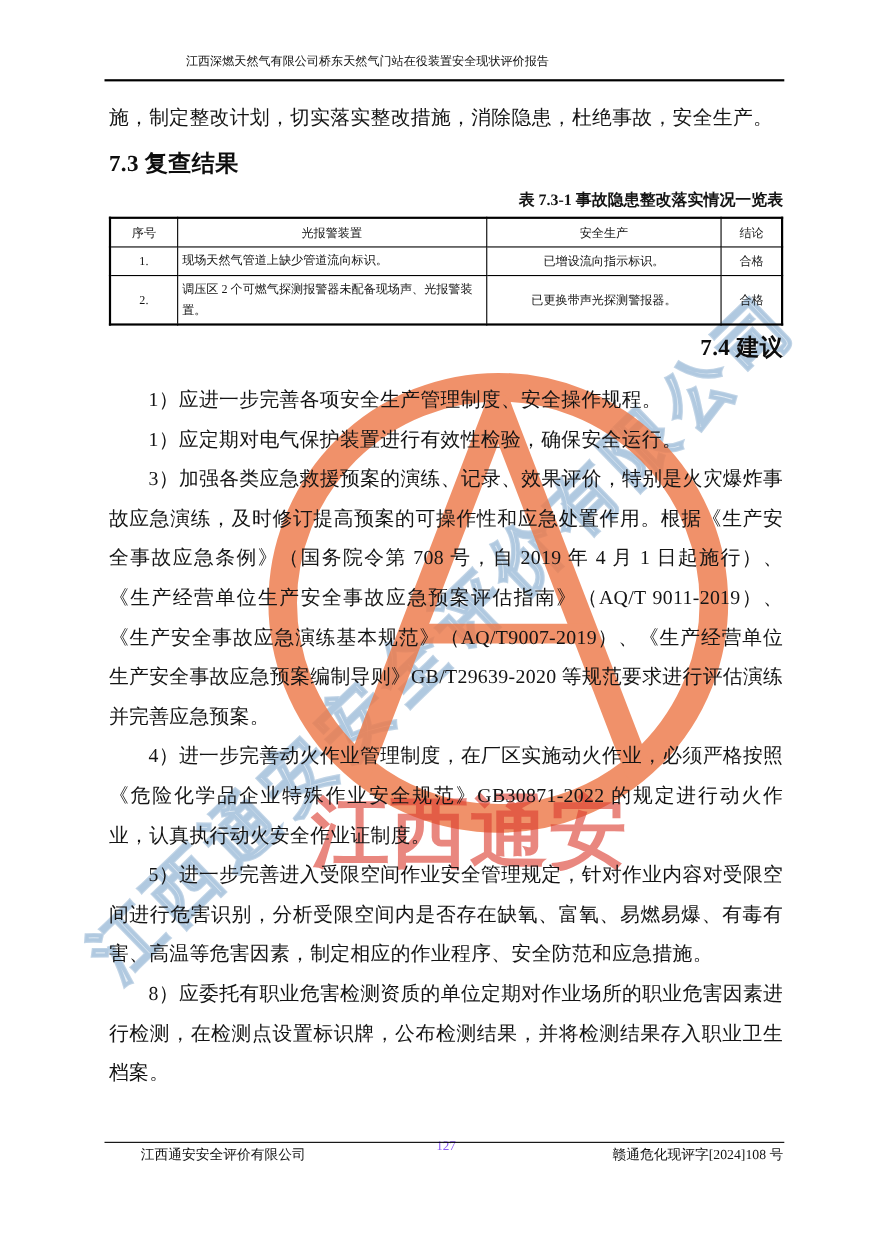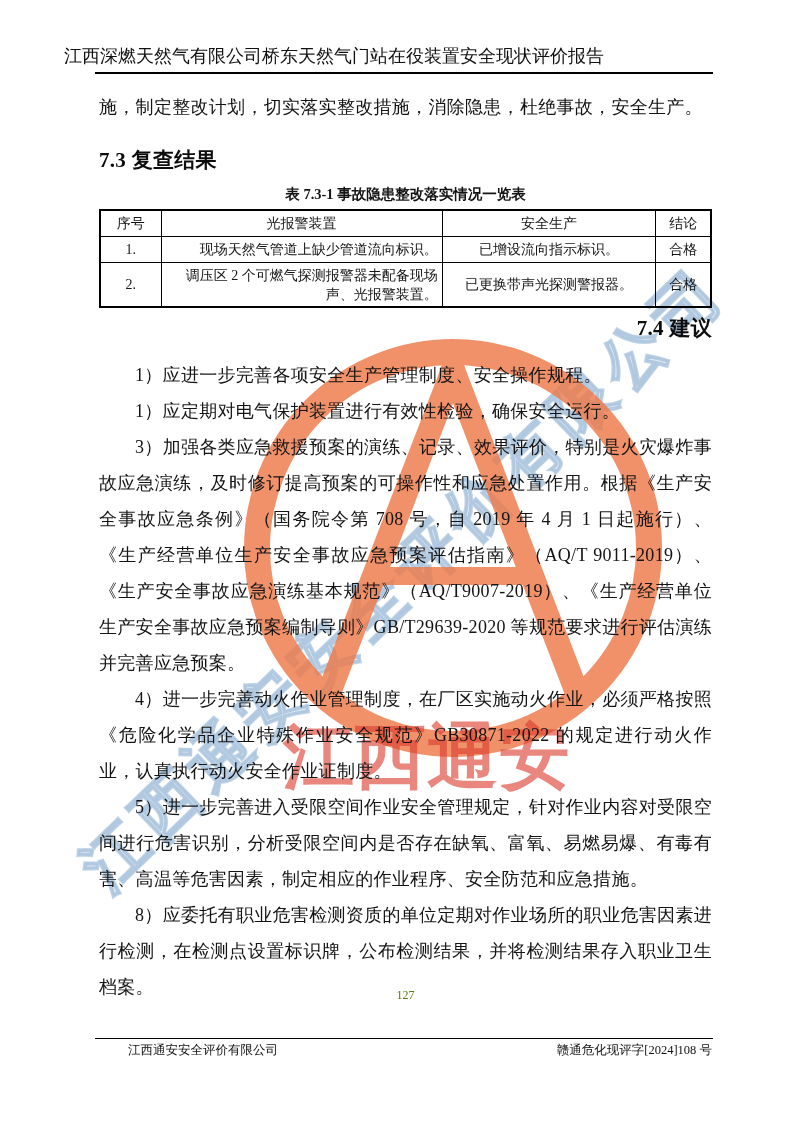--- a/index.html
+++ b/index.html
@@ -35,58 +35,58 @@
     font-size:71px;font-weight:bold;letter-spacing:1px;
     color:rgba(220,62,48,0.62);
     white-space:nowrap;
     margin-top:11px;
   }
 
   
   .content-layer{position:relative;z-index:2;}
   .header-title{
     position:absolute;top:48px;left:0;width:668px;
-    text-align:center;font-size:18px;line-height:16px;color:#111;
+    text-align:center;font-size:11px;line-height:16px;color:#111;
   }
   .header-rule{
     position:absolute;top:72px;left:95px;width:618px;height:0;
     border-top:2px solid #000;
   }
   .body-col{
     position:absolute;top:86px;left:99px;width:613px;
     font-size:18px;letter-spacing:0.3px;color:#141414;
   }
   .p-cont{margin:8px 0 0;line-height:27px;text-align:justify;}
-  h2.sec{margin:24px 0 0;font-size:21px;line-height:30px;font-weight:bold;color:#0d0d0d;}
+  h2.sec{margin:12px 0 0;font-size:21px;line-height:30px;font-weight:bold;color:#0d0d0d;}
   h2.sec74{margin:5px 0 0;text-align:right;}
   .p-lead{margin:9px 0 0;line-height:27px;text-indent:2em;}
   .tbl-caption{
-    margin:10px 0 5px;text-align:center;
+    margin:10px 0 5px;text-align:right;
     font-size:14.5px;font-weight:bold;line-height:19px;letter-spacing:0;
   }
   table.hazard{
     width:100%;border-collapse:collapse;
     border:2px solid #000;
-    font-size:14px;letter-spacing:0;
+    font-size:11px;letter-spacing:0;
     table-layout:fixed;
   }
   table.hazard th,table.hazard td{
     border:1px solid #000;padding:1px 4px;vertical-align:middle;
   }
   table.hazard th{font-weight:normal;text-align:center;height:23px;}
   td.c{text-align:center;}
-  td.l{text-align:right;line-height:19px;margin-top:36px;}
+  td.l{text-align:left;line-height:19px;margin-top:36px;}
   tr.r1 td{height:23px;}
   tr.r2 td{height:41px;}
   .item{margin:0;line-height:36px;text-indent:2em;text-align:justify;}
   .item.first{margin-top:14px;}
 
   .page-number{
-    position:absolute;top:988px;left:99px;width:613px;
-    text-align:center;font-size:12px;color:#4d7c0f;
+    position:absolute;top:1034px;left:99px;width:613px;
+    text-align:center;font-size:12px;color:#8b5cf6;
   }
   .footer-rule{
     position:absolute;top:1038px;left:95px;width:618px;height:0;
     border-top:1.5px solid #000;
   }
   .footer-row{
     position:absolute;top:1042px;left:99px;width:613px;
     font-size:12.5px;color:#111;
   }
   .footer-left{position:absolute;left:29px;top:0;}

